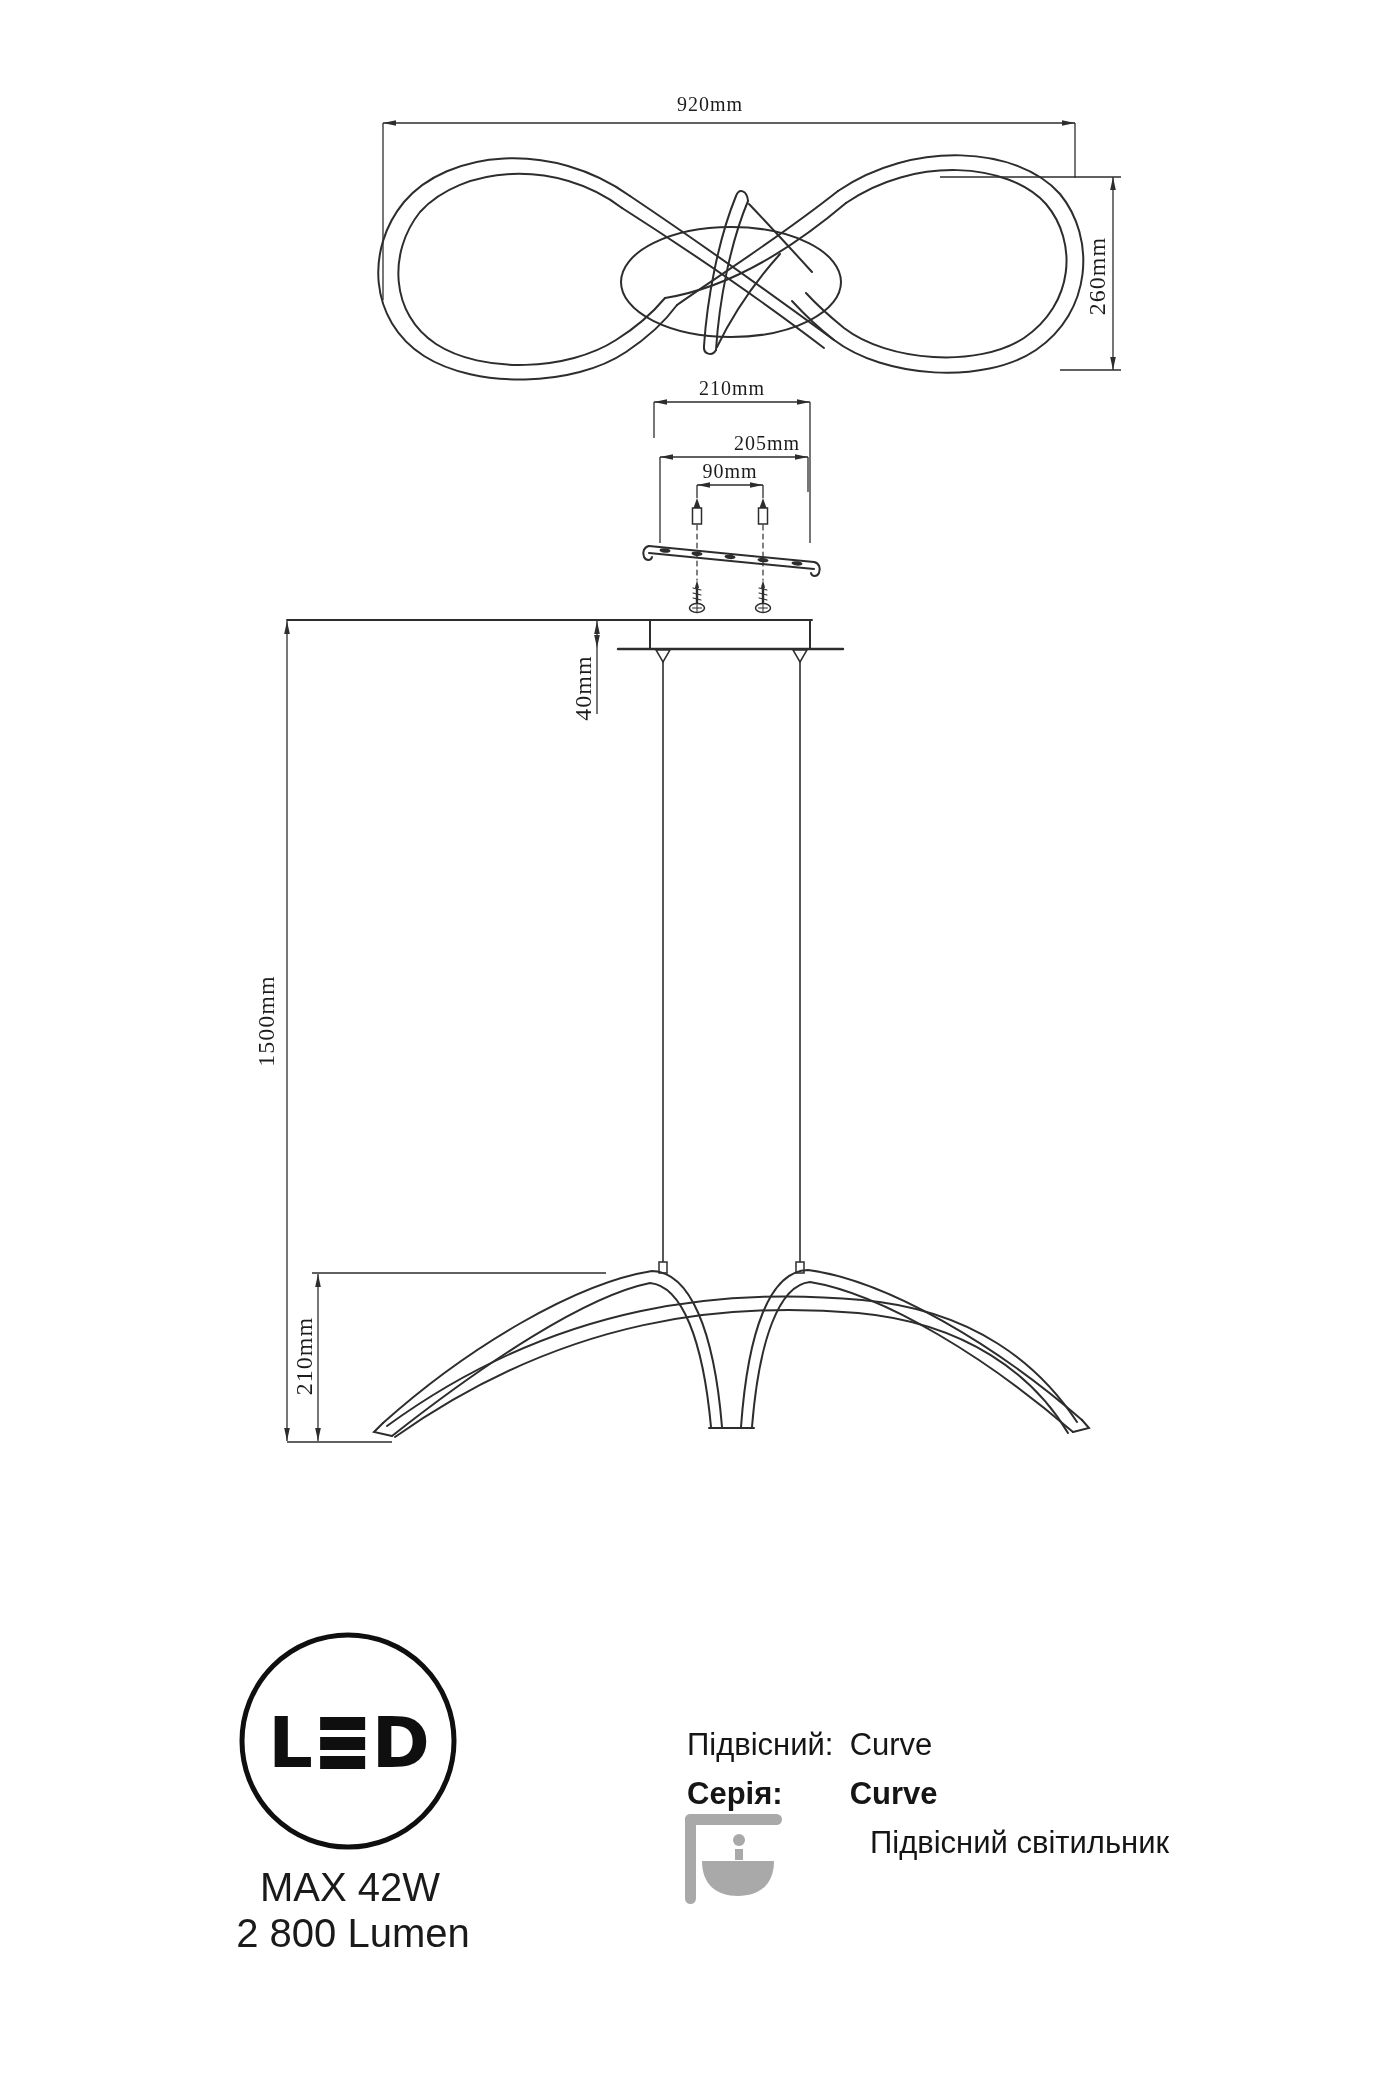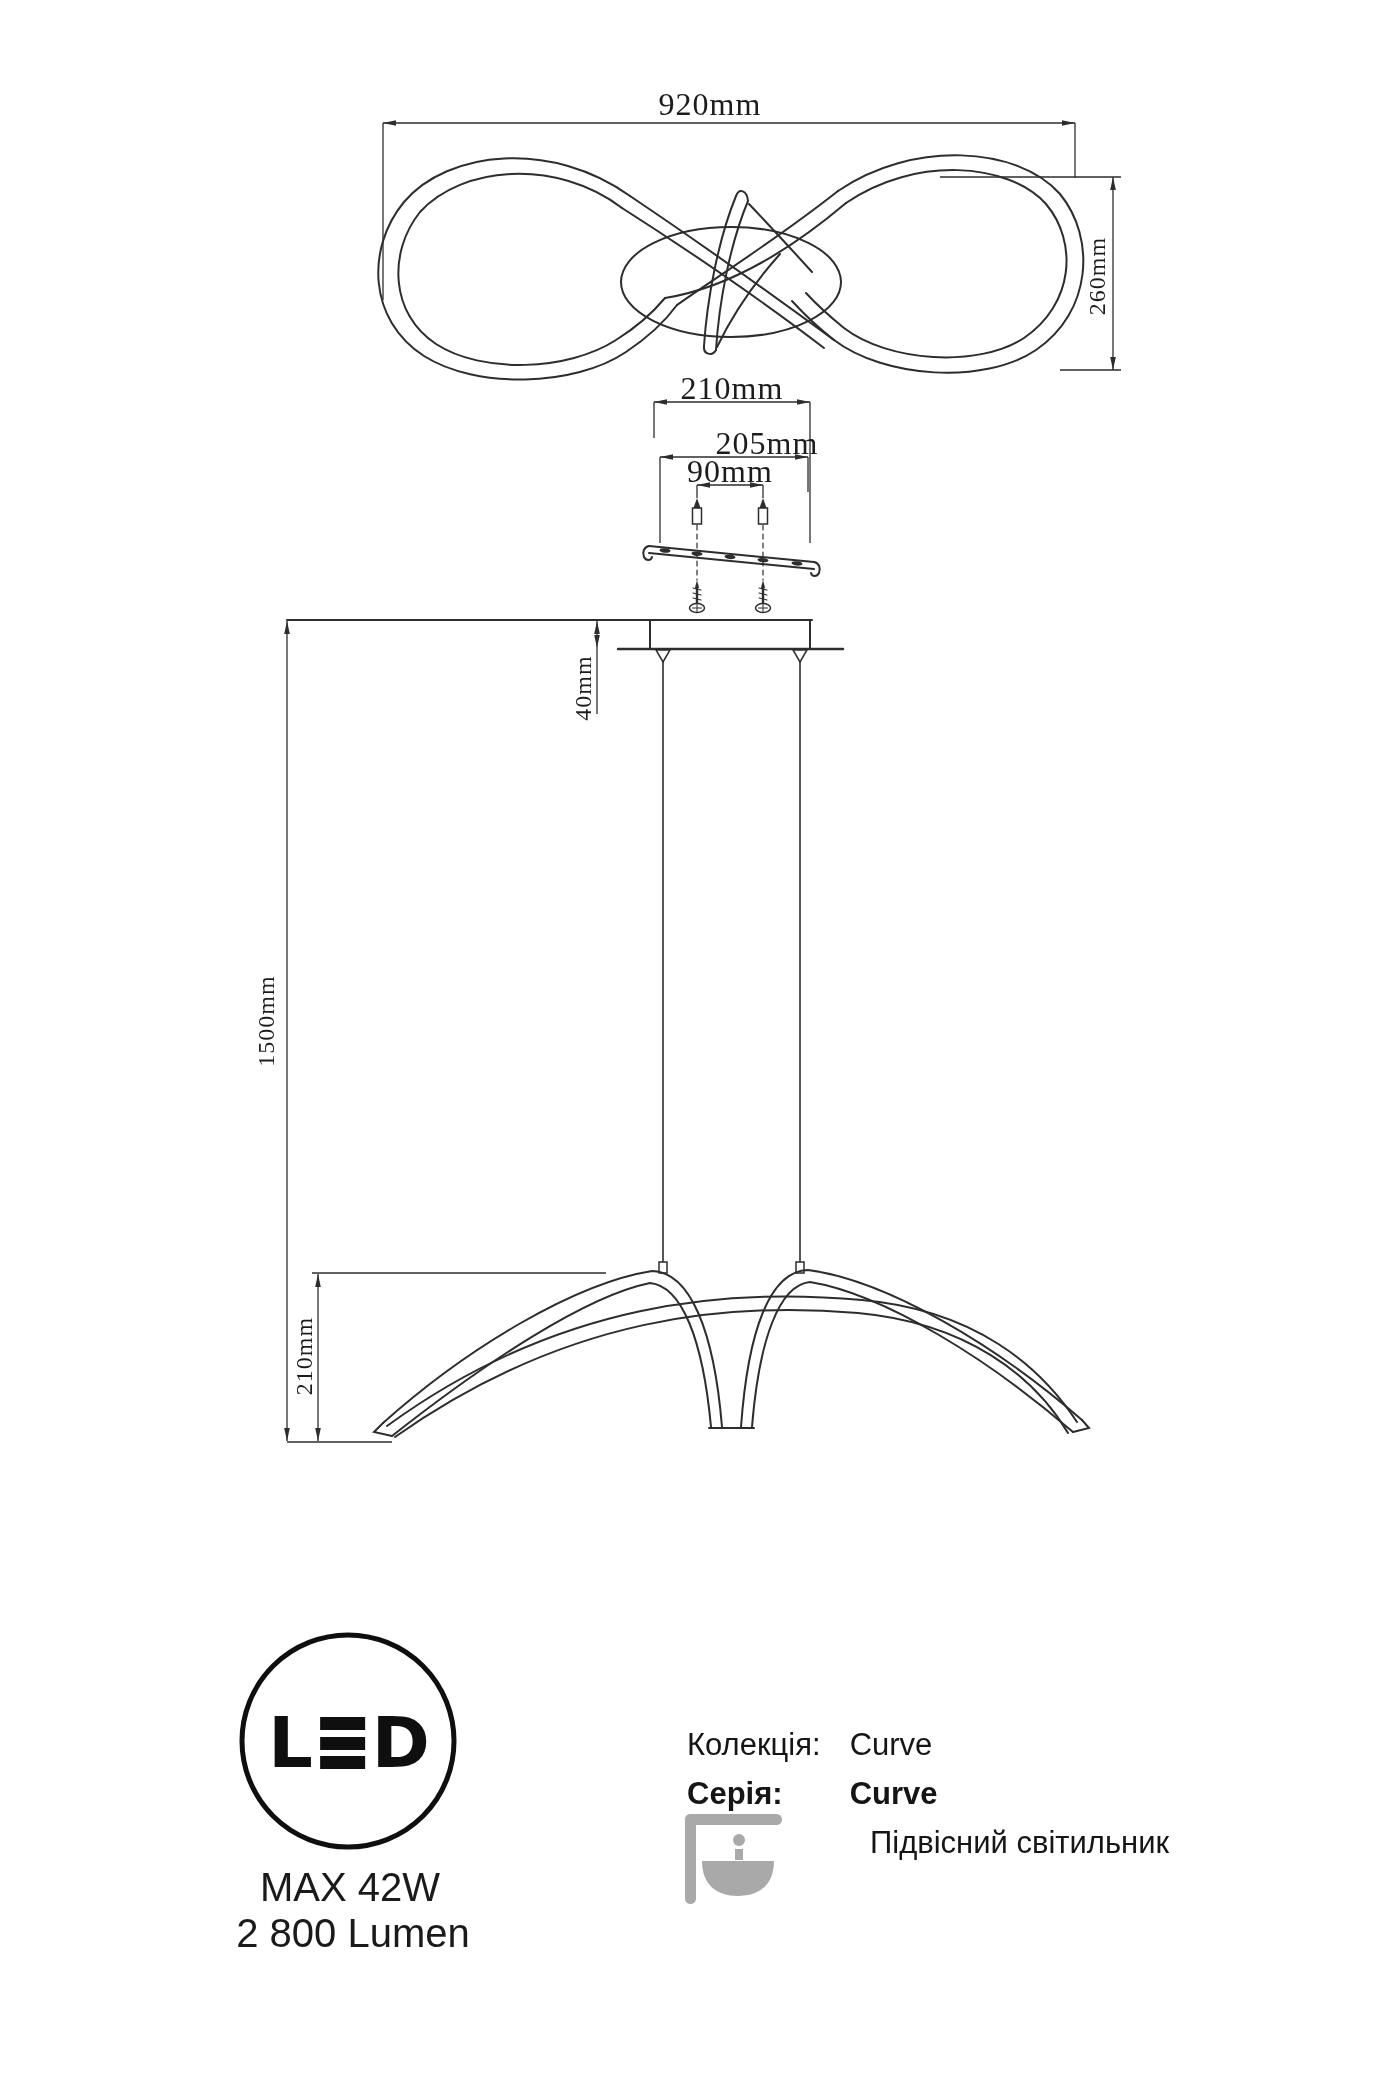--- a/index.html
+++ b/index.html
@@ -4,21 +4,21 @@
 <title>Pendant LED fixture drawing</title>
 <style>
   html,body{margin:0;padding:0;background:#ffffff;}
   .stage{
     position:relative;width:1400px;height:2100px;background:#ffffff;
     font-family:"Liberation Sans",sans-serif;overflow:hidden;color:#1a1a1a;
   }
   svg.draw{position:absolute;left:0;top:0;width:1400px;height:2100px;}
   .dim{
     position:absolute;transform:translate(-50%,-50%);
-    font-family:"Liberation Serif",serif;font-size:32px;color:#1c1c1c;
+    font-family:"Liberation Serif",serif;font-size:20px;color:#1c1c1c;
     white-space:nowrap;letter-spacing:1px;line-height:1;
   }
   .dim.v{transform:translate(-50%,-50%) rotate(-90deg);font-size:24px;}
   .led-logo{
     position:absolute;left:349px;top:1743px;transform:translate(-50%,-50%);
     display:flex;align-items:center;gap:7px;
     font-family:"DejaVu Sans",sans-serif;font-weight:800;font-size:70px;
     color:#0f0f0f;line-height:1;
   }
   .e-glyph{display:flex;flex-direction:column;justify-content:space-between;width:45px;height:52px;}
@@ -203,21 +203,21 @@
       <span class="bar"></span>
         <span class="bar"></span>
         <span class="bar"></span>
     </span>
     <span>D</span>
   </div>
   <div class="badge-text" style="left:350px;top:1887px;">MAX 42W</div>
   <div class="badge-text" style="left:353px;top:1933px;">2 800 Lumen</div>
 
   <div class="spec-row" style="top:1727px;">
-    <span class="lab">Колекція:</span>
+    <span class="lab">Підвісний:</span>
     <span>Curve</span>
   </div>
   <div class="spec-row" style="top:1776px;font-weight:bold;">
     <span class="lab">Серія:</span>
     <span>Curve</span>
   </div>
   <div class="spec-value-only" style="top:1825px;">Підвісний світильник</div>
 
 </div>
 

